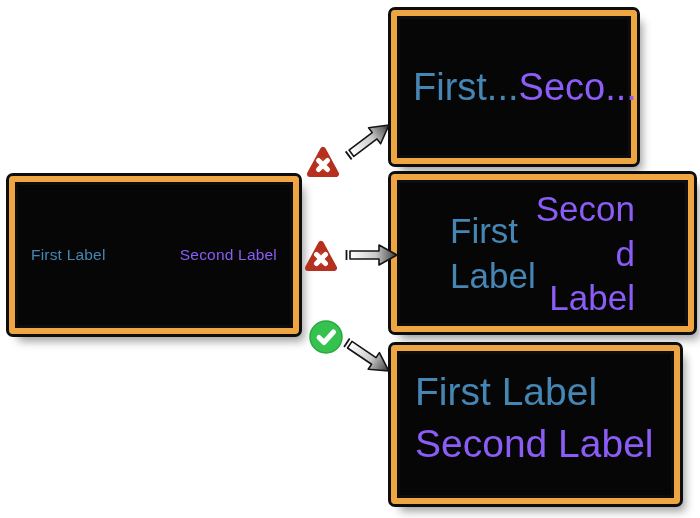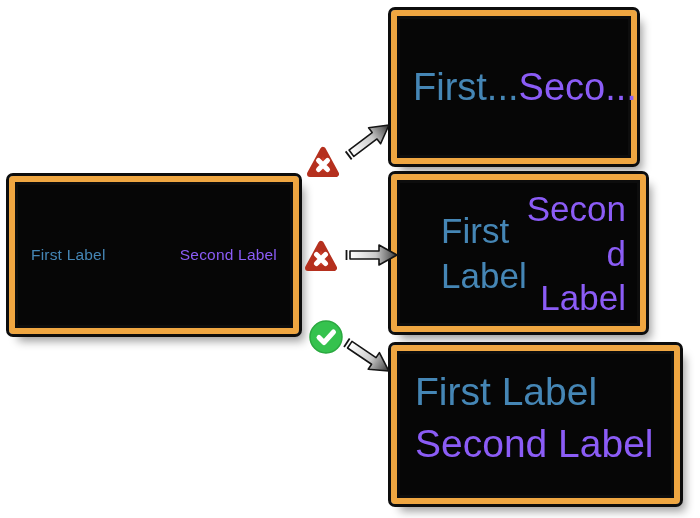--- a/index.html
+++ b/index.html
@@ -32,22 +32,22 @@
 
   
   .trunc{
     left:391px; top:10px; width:246px; height:154px;
     display:flex; align-items:center; justify-content:space-between;
     padding:0 16px; font-size:38px;
   }
 
   
   .wrap{
-    left:391px; top:174px; width:255px; height:158px;
-    display:flex; justify-content:flex-end;
+    left:391px; top:174px; width:303px; height:158px;
+    display:flex; justify-content:center;
     padding:6px 14px; font-size:35px;
   }
   .wrap .first-col{align-self:center; line-height:45px;}
   .wrap .second-col{
     text-align:right; display:flex; flex-direction:column;
     justify-content:space-between; line-height:41px; padding:2px 0;
   }
 
   
   .stack{

